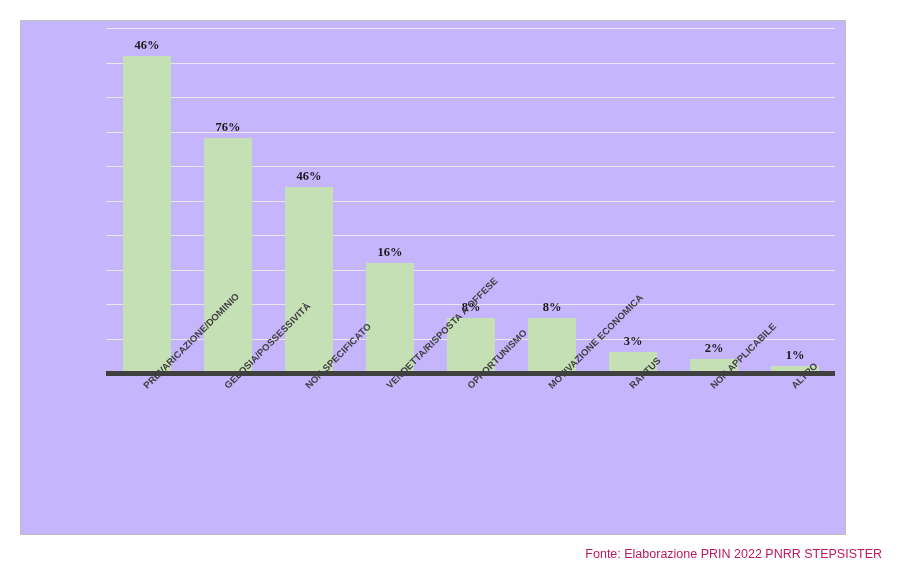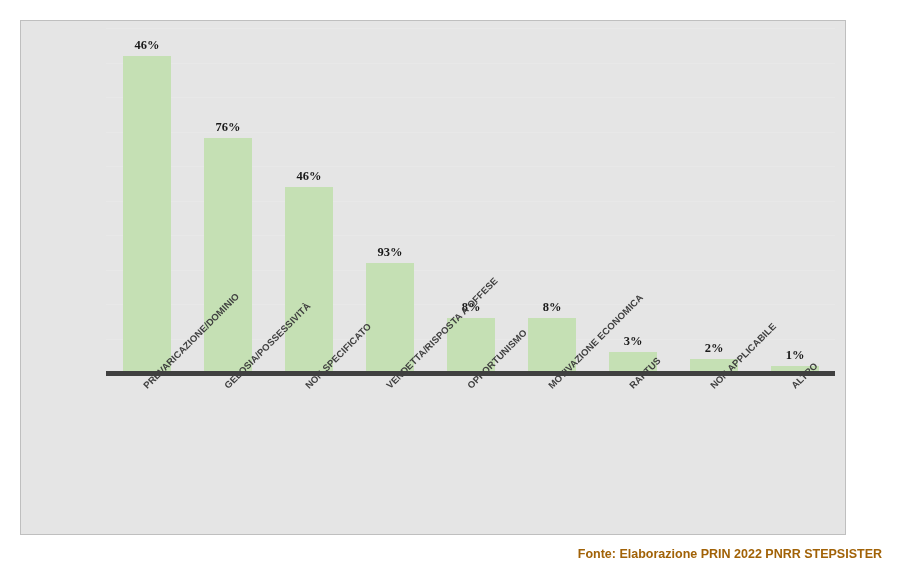--- a/index.html
+++ b/index.html
@@ -16,21 +16,21 @@
   }
 
   
   #chart-frame {
     position: absolute;
     left: 20px;
     top: 20px;
     width: 826px;
     height: 515px;
     border: 1px solid #bfbfbf;
-    background: #e5e5e5;
+    background: #c4b5fd;
     box-sizing: border-box;
   }
 
   
   #plot-area {
     position: absolute;
     left: 85px;          
     top: 7px;            
     width: 725px;        
     height: 345px;       
@@ -84,22 +84,22 @@
     letter-spacing: 0.1px;
     font-family: "Liberation Sans", sans-serif;
   }
 
   
   #source-note {
     position: absolute;
     right: 20px;
     top: 547px;
     font-size: 12.5px;
-    font-weight: bold;
-    color: #a16207;
+    font-weight: normal;
+    color: #be185d;
     white-space: nowrap;
     font-family: "Liberation Sans", sans-serif;
   }
 </style>
 </head>
 <body>
 
 <div id="chart-frame">
 
   <div id="gridlines">
@@ -116,21 +116,21 @@
     </div>
 
   <div id="plot-area">
       <div class="bar" style="left: 17px; height: 317.4px;"></div>
       <div class="bar-label" style="left: 1px; top: 9.6px;">46%</div>
       <div class="bar" style="left: 98px; height: 234.6px;"></div>
       <div class="bar-label" style="left: 82px; top: 92.4px;">76%</div>
       <div class="bar" style="left: 179px; height: 186.3px;"></div>
       <div class="bar-label" style="left: 163px; top: 140.7px;">46%</div>
       <div class="bar" style="left: 260px; height: 110.4px;"></div>
-      <div class="bar-label" style="left: 244px; top: 216.6px;">93%</div>
+      <div class="bar-label" style="left: 244px; top: 216.6px;">16%</div>
       <div class="bar" style="left: 341px; height: 55.2px;"></div>
       <div class="bar-label" style="left: 325px; top: 271.8px;">8%</div>
       <div class="bar" style="left: 422px; height: 55.2px;"></div>
       <div class="bar-label" style="left: 406px; top: 271.8px;">8%</div>
       <div class="bar" style="left: 503px; height: 20.7px;"></div>
       <div class="bar-label" style="left: 487px; top: 306.3px;">3%</div>
       <div class="bar" style="left: 584px; height: 13.8px;"></div>
       <div class="bar-label" style="left: 568px; top: 313.2px;">2%</div>
       <div class="bar" style="left: 665px; height: 6.9px;"></div>
       <div class="bar-label" style="left: 649px; top: 320.1px;">1%</div>

